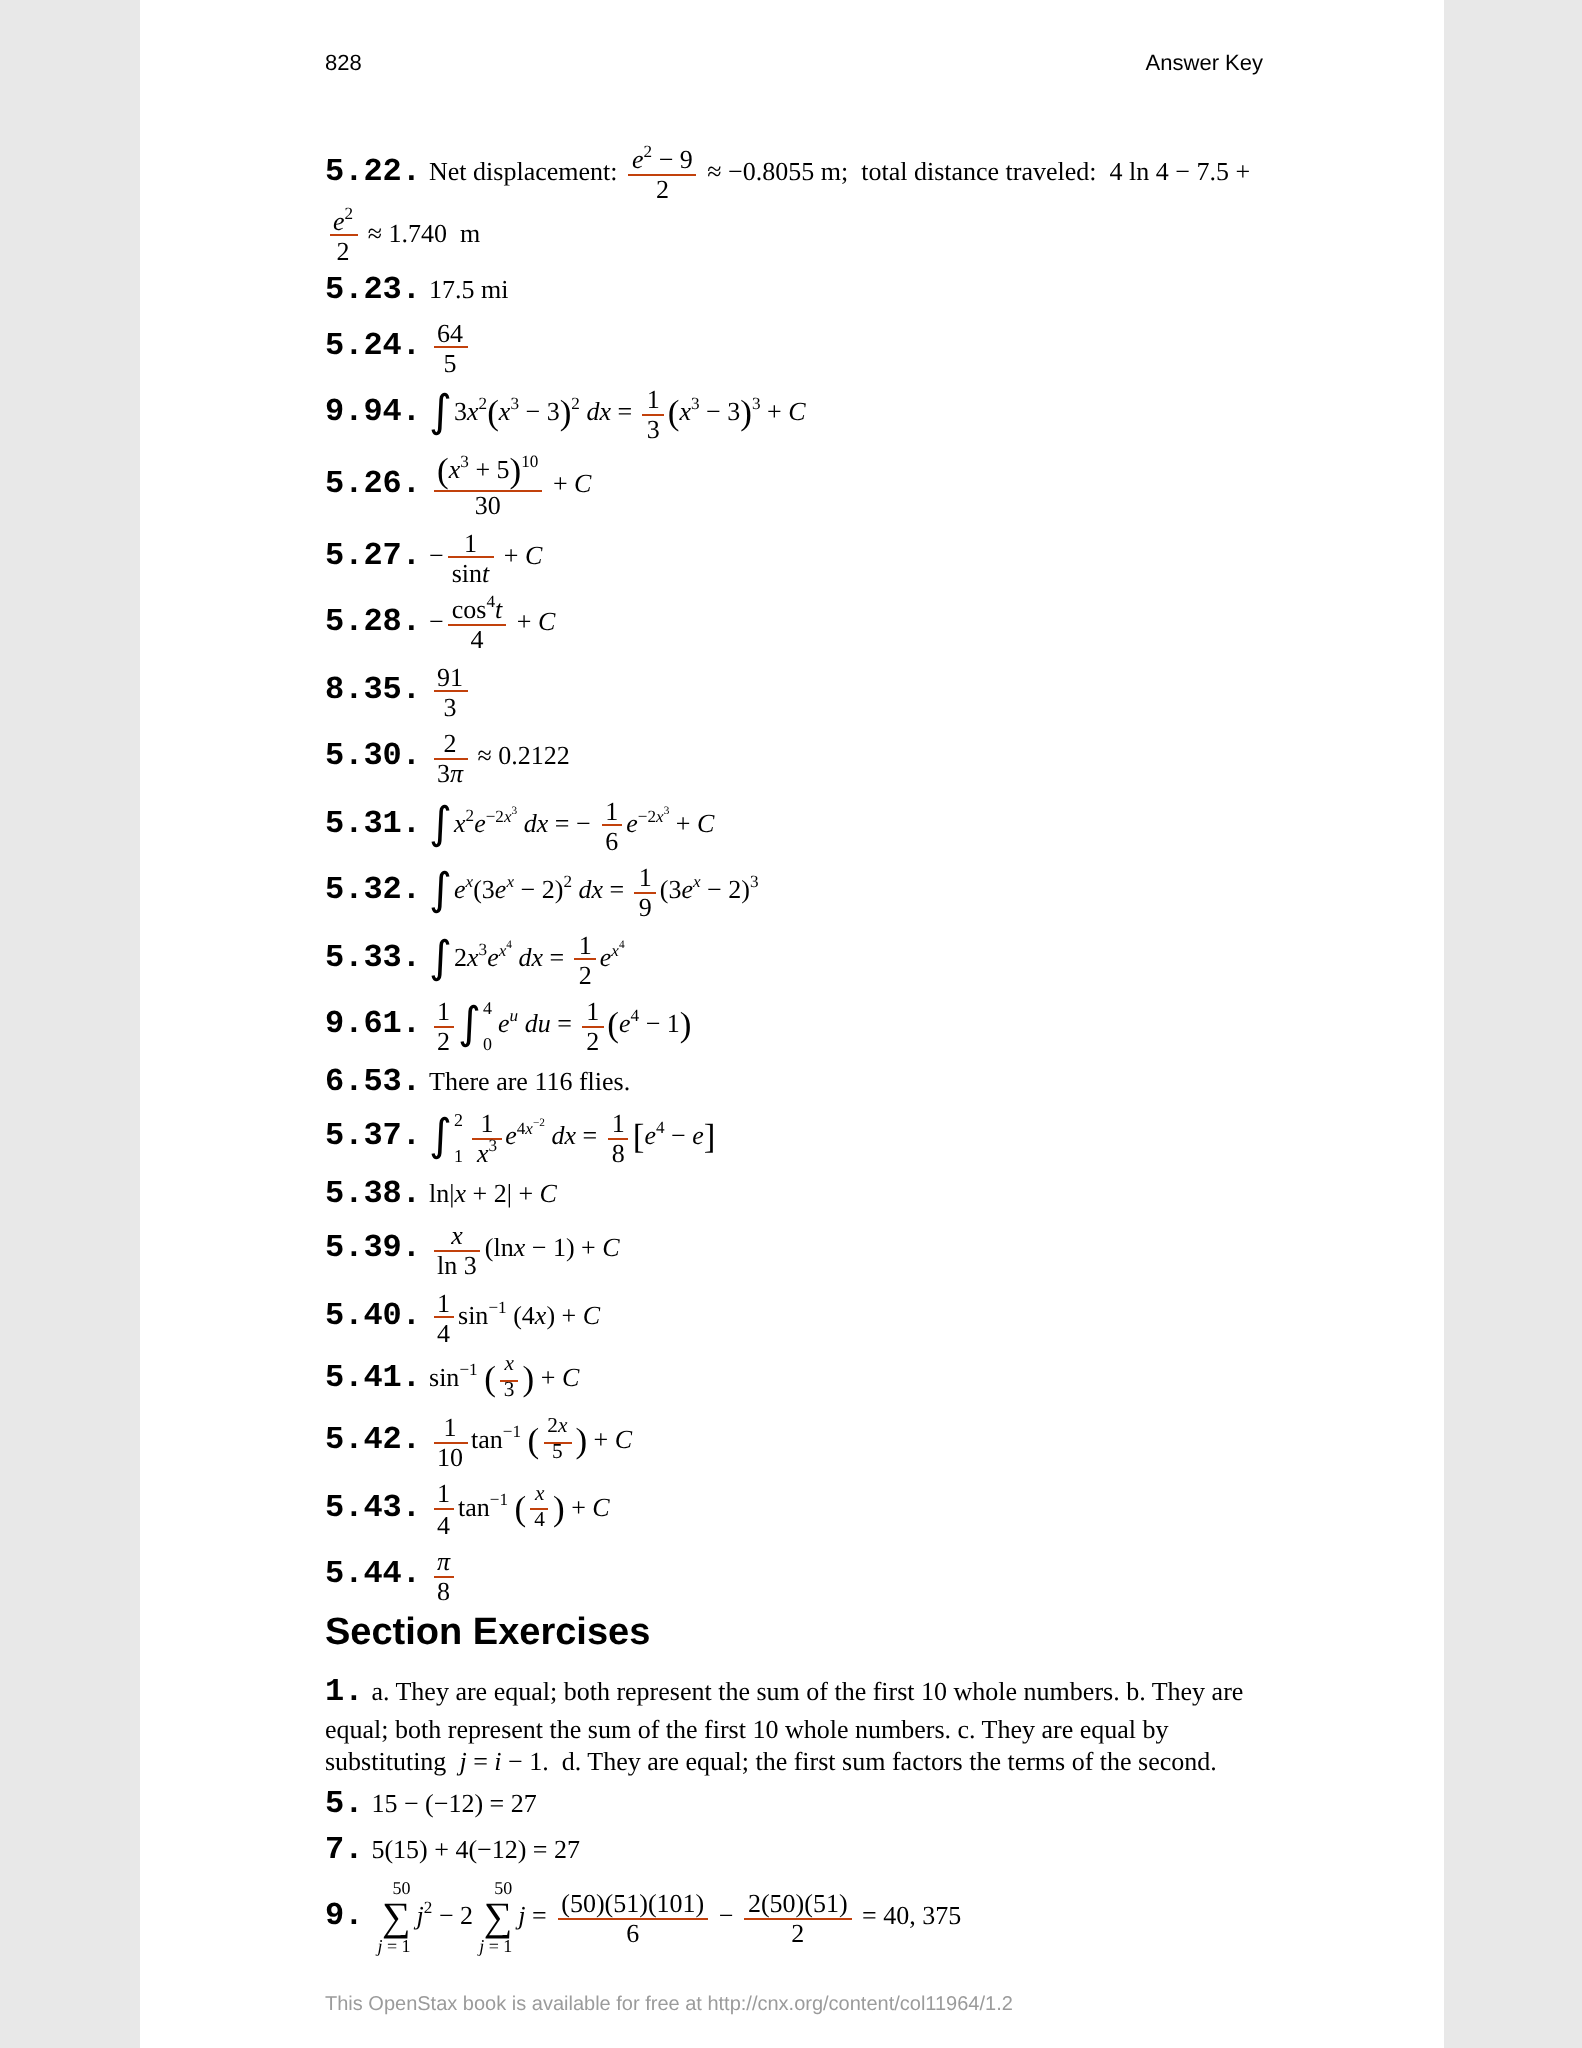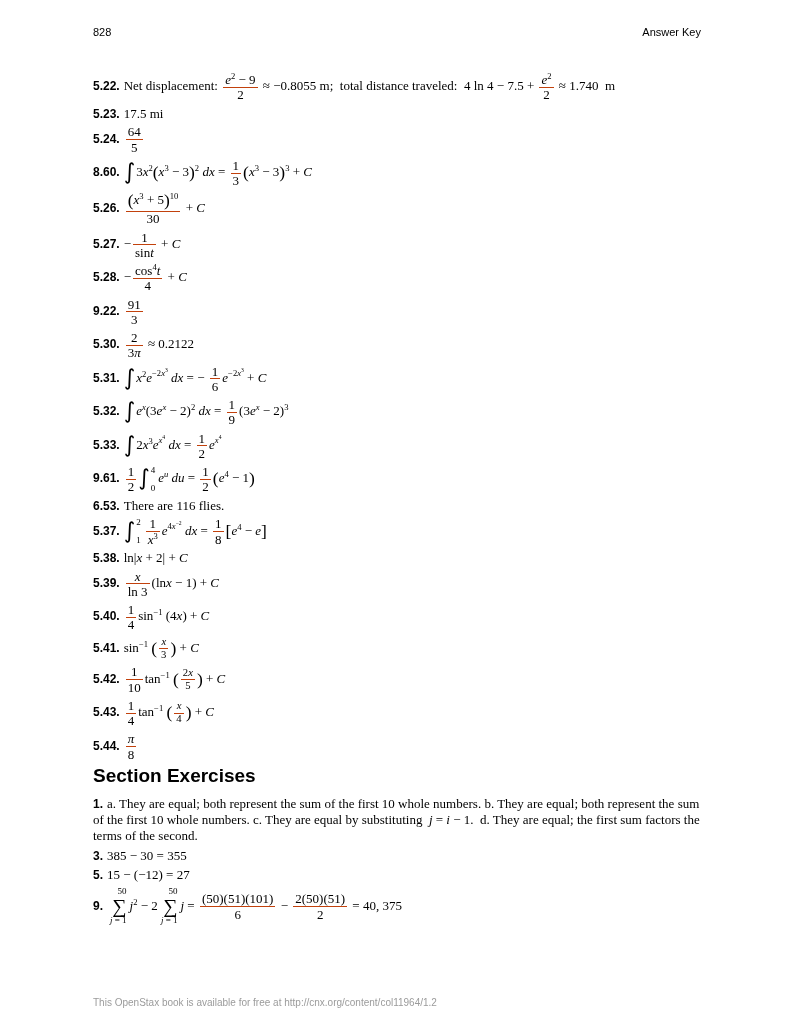--- a/index.html
+++ b/index.html
@@ -1,30 +1,30 @@
 <!DOCTYPE html>
 <html><head>
 <meta charset="utf-8">
 <style>
   html,body{margin:0;padding:0;background:#e8e8e8;}
   .page{
-    position:relative;width:791px;height:1024px;margin:0 auto;
+    position:relative;width:652px;height:1024px;margin:0 auto;
     background:#ffffff;box-sizing:border-box;overflow:hidden;
     padding:26px 90px 0 93px;
     font-family:"Liberation Serif",serif;color:#000;
   }
   header{
     display:flex;justify-content:space-between;align-items:baseline;
     font-family:"Liberation Sans",sans-serif;font-size:11px;
   }
   main{margin-top:34px;}
   .row{margin:3px 0;font-size:13px;line-height:1.22;}
   .qnum{
-    font-family:Liberation Sans, sans-serif;font-weight:bold;
-    font-size:12px;margin-right:4px;
+    font-family:Liberation Mono, monospace;font-weight:bold;
+    font-size:16px;margin-right:4px;
   }
   .math i{font-family:"Liberation Serif",serif;}
   sup{font-size:0.66em;line-height:0;}
   .frac{display:inline-block;vertical-align:middle;text-align:center;line-height:1.02;margin:1px 2px;}
   .frac .num{display:block;padding:0 2px 0.5px;border-bottom:1px solid #c2410c;}
   .frac .den{display:block;padding:0.5px 2px 0;}
   .frac.sm{font-size:0.82em;}
   .int{font-size:22px;line-height:0;vertical-align:-3px;margin-right:1px;font-family:"DejaVu Sans",sans-serif;font-style:normal;}
   .lims{
     display:inline-flex;flex-direction:column;justify-content:space-between;
@@ -61,37 +61,37 @@
 
   <div class="row">
     <span class="qnum">5.23.</span><span class="math">17.5 mi</span>
   </div>
 
   <div class="row">
     <span class="qnum">5.24.</span><span class="math"><span class="frac"><span class="num">64</span><span class="den">5</span></span></span>
   </div>
 
   <div class="row">
-    <span class="qnum">8.60.</span><span class="math"><span class="int">∫</span>3<i>x</i><sup>2</sup><span class="bp">(</span><i>x</i><sup>3</sup> − 3<span class="bp">)</span><sup>2</sup> <i>dx</i> = <span class="frac"><span class="num">1</span><span class="den">3</span></span><span class="bp">(</span><i>x</i><sup>3</sup> − 3<span class="bp">)</span><sup>3</sup> + <i>C</i></span>
+    <span class="qnum">9.94.</span><span class="math"><span class="int">∫</span>3<i>x</i><sup>2</sup><span class="bp">(</span><i>x</i><sup>3</sup> − 3<span class="bp">)</span><sup>2</sup> <i>dx</i> = <span class="frac"><span class="num">1</span><span class="den">3</span></span><span class="bp">(</span><i>x</i><sup>3</sup> − 3<span class="bp">)</span><sup>3</sup> + <i>C</i></span>
   </div>
 
   <div class="row">
     <span class="qnum">5.26.</span><span class="math"><span class="frac"><span class="num"><span class="bp">(</span><i>x</i><sup>3</sup> + 5<span class="bp">)</span><sup>10</sup></span><span class="den">30</span></span> + <i>C</i></span>
   </div>
 
   <div class="row">
     <span class="qnum">5.27.</span><span class="math">−<span class="frac"><span class="num">1</span><span class="den">sin<i>t</i></span></span> + <i>C</i></span>
   </div>
 
   <div class="row">
     <span class="qnum">5.28.</span><span class="math">−<span class="frac"><span class="num">cos<sup>4</sup><i>t</i></span><span class="den">4</span></span> + <i>C</i></span>
   </div>
 
   <div class="row">
-    <span class="qnum">9.22.</span><span class="math"><span class="frac"><span class="num">91</span><span class="den">3</span></span></span>
+    <span class="qnum">8.35.</span><span class="math"><span class="frac"><span class="num">91</span><span class="den">3</span></span></span>
   </div>
 
   <div class="row">
     <span class="qnum">5.30.</span><span class="math"><span class="frac"><span class="num">2</span><span class="den">3<i>π</i></span></span> ≈ 0.2122</span>
   </div>
 
   <div class="row">
     <span class="qnum">5.31.</span><span class="math"><span class="int">∫</span><i>x</i><sup>2</sup><i>e</i><sup>−2<i>x</i><sup>3</sup></sup> <i>dx</i> = − <span class="frac"><span class="num">1</span><span class="den">6</span></span><i>e</i><sup>−2<i>x</i><sup>3</sup></sup> + <i>C</i></span>
   </div>
 
@@ -151,28 +151,28 @@
   </div>
 </div>
 
     <h2 class="section">Section Exercises</h2>
 
     <div class="ex">
   <div class="row">
     <span class="qnum">1.</span><span class="math">a. They are equal; both represent the sum of the first 10 whole numbers. b. They are equal; both represent the sum of the first 10 whole numbers. c. They are equal by substituting &nbsp;<i>j</i> = <i>i</i> − 1. &nbsp;d. They are equal; the first sum factors the terms of the second.</span>
   </div>
 
-  <div class="row">
-    <span class="qnum">3.</span><span class="math">385 − 30 = 355</span>
-  </div>
 
   <div class="row">
     <span class="qnum">5.</span><span class="math">15 − (−12) = 27</span>
   </div>
 
+  <div class="row">
+    <span class="qnum">7.</span><span class="math">5(15) + 4(−12) = 27</span>
+  </div>
 
   <div class="row">
     <span class="qnum">9.</span><span class="math"><span class="sum">
               <span class="slim">50</span>
               <span class="sig">∑</span>
               <span class="slim"><i>j</i> = 1</span>
             </span><i>j</i><sup>2</sup> − 2<span class="sum">
               <span class="slim">50</span>
               <span class="sig">∑</span>
               <span class="slim"><i>j</i> = 1</span>

